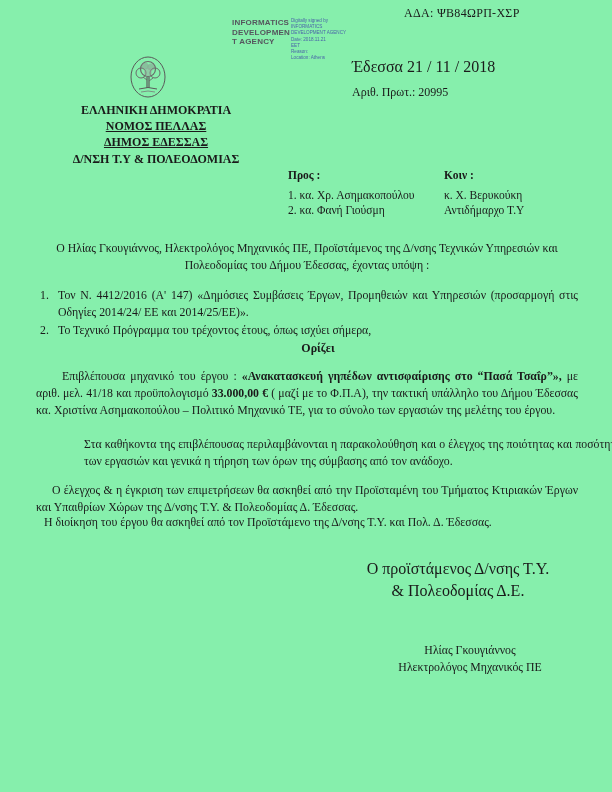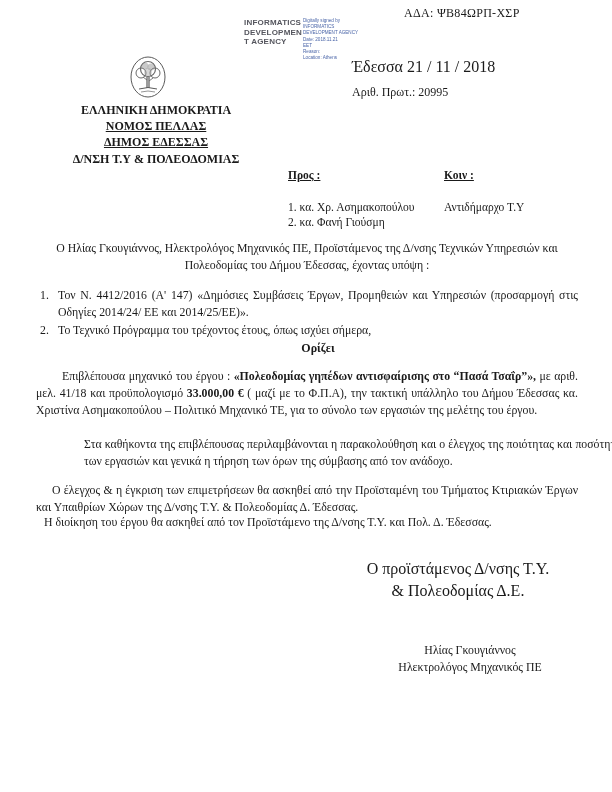--- a/index.html
+++ b/index.html
@@ -1,39 +1,39 @@
 <!DOCTYPE html>
 <html><head>
 <meta charset="utf-8">
 <style>
   html,body{margin:0;padding:0;background:#e8e8e8;}
   .page{
     position:relative;
     width:612px;height:792px;
     margin:0 auto;
-    background:#ffffff;
+    background:#86efac;
     font-family:"Liberation Serif", serif;
     color:#1a1a1a;
     overflow:hidden;
   }
   
   .ada{position:absolute;top:6px;left:404px;font-size:12px;letter-spacing:.3px;}
-  .stamp{position:absolute;top:18px;left:244px;width:160px;display:flex;gap:1px;align-items:flex-start;}
+  .stamp{position:absolute;top:18px;left:232px;width:160px;display:flex;gap:1px;align-items:flex-start;}
   .stamp-agency{font-family:"Liberation Sans", sans-serif;font-size:8px;line-height:1.2;color:#55565e;font-weight:bold;letter-spacing:.2px;}
   .stamp-details{font-family:"Liberation Sans", sans-serif;font-size:4.6px;line-height:1.35;color:#4a65a8;}
   .date-line{position:absolute;top:58px;left:352px;font-size:16px;}
   .protocol{position:absolute;top:85px;left:352px;font-size:12px;}
   
   .logo{position:absolute;top:54px;left:126px;width:44px;height:46px;}
   
   .letterhead{position:absolute;top:102px;left:28px;width:256px;text-align:center;font-size:12px;font-weight:bold;line-height:1.35;}
   .letterhead .u{text-decoration:underline;}
   
   .recipients{position:absolute;top:168px;left:288px;width:300px;font-size:11.5px;line-height:1.35;display:grid;grid-template-columns:156px 144px;column-gap:0;}
-  .recip-label{font-weight:bold;text-decoration:underline;margin-bottom:16px;}
+  .recip-label{font-weight:bold;margin-bottom:4px;}
   
   .intro{position:absolute;top:240px;left:36px;width:542px;font-size:11.8px;line-height:1.45;text-align:center;}
   .num-list{position:absolute;top:287px;left:40px;width:538px;font-size:11.8px;line-height:1.4;}
   .num-item{display:flex;margin-bottom:2px;}
   .num-item .num{width:18px;flex:0 0 18px;}
   .num-item .txt{flex:1;text-align:justify;}
   .orizei{position:absolute;top:341px;left:0;width:612px;text-align:center;font-weight:bold;font-size:12px;padding-left:12px;}
   .para{position:absolute;left:36px;width:542px;font-size:11.8px;line-height:1.42;text-align:justify;}
   .p1{top:368px;text-indent:26px;}
   .p2{top:436px;margin-left:48px;}
@@ -95,41 +95,42 @@
   </div>
 
   <div class="recipients">
     <div>
       <div class="recip-label">Προς :</div>
       <div>1. κα. Χρ. Ασημακοπούλου</div>
       <div>2. κα. Φανή Γιούσμη</div>
     </div>
     <div>
       <div class="recip-label">Κοιν :</div>
+      <div>κ. Χ. Βερυκούκη</div>
       <div>Αντιδήμαρχο Τ.Υ</div>
     </div>
   </div>
 
   <div class="intro">Ο Ηλίας Γκουγιάννος, Ηλεκτρολόγος Μηχανικός ΠΕ, Προϊστάμενος της Δ/νσης Τεχνικών Υπηρεσιών και Πολεοδομίας του Δήμου Έδεσσας, έχοντας υπόψη :</div>
 
   <div class="num-list">
     <div class="num-item">
       <span class="num">1.</span>
       <span class="txt">Τον Ν. 4412/2016 (Α' 147) «Δημόσιες Συμβάσεις Έργων, Προμηθειών και Υπηρεσιών (προσαρμογή στις Οδηγίες 2014/24/ ΕΕ και 2014/25/ΕΕ)».</span>
     </div>
     <div class="num-item">
       <span class="num">2.</span>
       <span class="txt">Το Τεχνικό Πρόγραμμα του τρέχοντος έτους, όπως ισχύει σήμερα,</span>
     </div>
   </div>
 
   <div class="orizei">Ορίζει</div>
 
   <div class="para p1">
-    <span>Επιβλέπουσα μηχανικό του έργου : </span><b>«Πολεοδομίας γηπέδων αντισφαίρισης στο “Πασά Τσαΐρ”»,</b><span> με αριθ. μελ. 41/18 και προϋπολογισμό </span><b>33.000,00 €</b><span> ( μαζί με το Φ.Π.Α), την τακτική υπάλληλο του Δήμου Έδεσσας κα. Χριστίνα Ασημακοπούλου – Πολιτικό Μηχανικό ΤΕ, για το σύνολο των εργασιών της μελέτης του έργου.</span>
+    <span>Επιβλέπουσα μηχανικό του έργου : </span><b>«Ανακατασκευή γηπέδων αντισφαίρισης στο “Πασά Τσαΐρ”»,</b><span> με αριθ. μελ. 41/18 και προϋπολογισμό </span><b>33.000,00 €</b><span> ( μαζί με το Φ.Π.Α), την τακτική υπάλληλο του Δήμου Έδεσσας κα. Χριστίνα Ασημακοπούλου – Πολιτικό Μηχανικό ΤΕ, για το σύνολο των εργασιών της μελέτης του έργου.</span>
   </div>
 
   <div class="para p2">Στα καθήκοντα της επιβλέπουσας περιλαμβάνονται η παρακολούθηση και ο έλεγχος της ποιότητας και ποσότητας των εργασιών και γενικά η τήρηση των όρων της σύμβασης από τον ανάδοχο.</div>
 
   <div class="para p3">Ο έλεγχος &amp; η έγκριση των επιμετρήσεων θα ασκηθεί από την Προϊσταμένη του Τμήματος Κτιριακών Έργων και Υπαιθρίων Χώρων της Δ/νσης Τ.Υ. &amp; Πολεοδομίας Δ. Έδεσσας.</div>
 
   <div class="para p4">Η διοίκηση του έργου θα ασκηθεί από τον Προϊστάμενο της Δ/νσης Τ.Υ. και Πολ. Δ. Έδεσσας.</div>
 
   <div class="sig-title">
     <div>Ο προϊστάμενος Δ/νσης Τ.Υ.</div>

